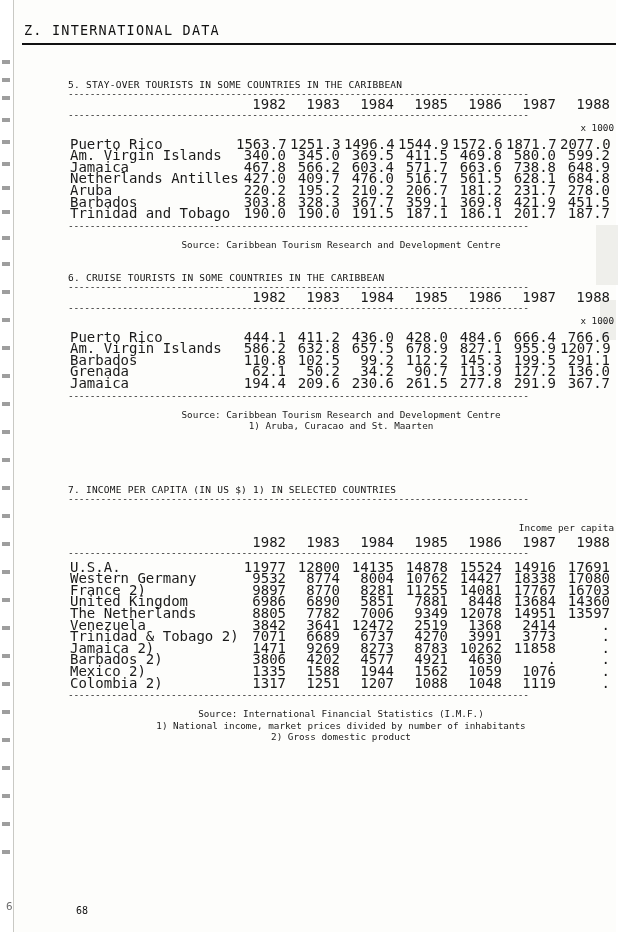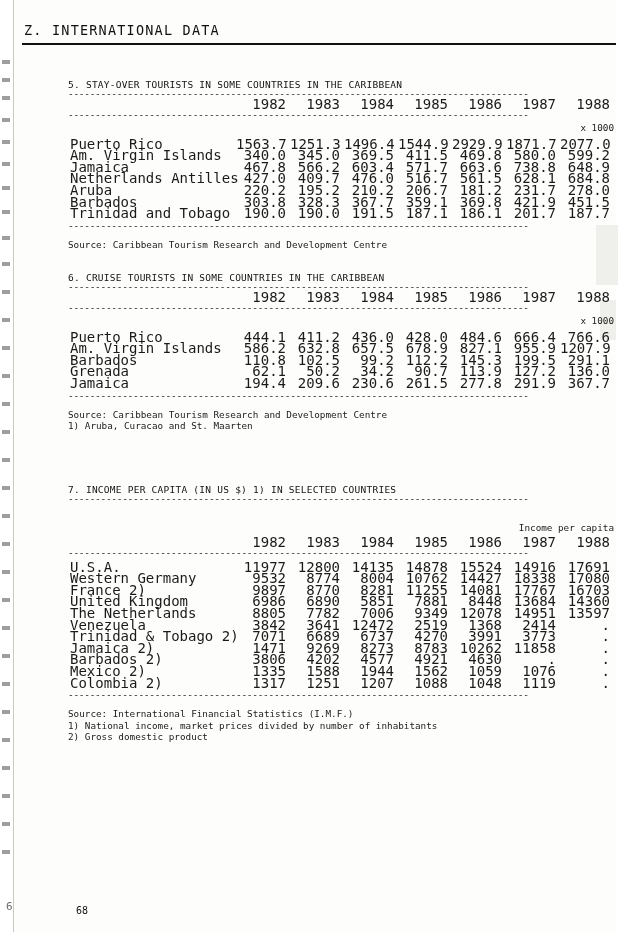--- a/index.html
+++ b/index.html
@@ -112,20 +112,21 @@
   }
   .centerlab {
     text-align: right;
     font-size: 9.3px;
     line-height: 12px;
   }
   .srcblock {
     font-size: 9.3px;
     line-height: 11.6px;
     white-space: pre-line;
+    text-align: center;
   }
   .pagenum {
     position: absolute;
     left: 28px;
     top: 905px;
     font-size: 10px;
     color: #111;
     margin-left: 48px;
   }
   .corner-mark {
@@ -229,21 +230,21 @@
             <col style="width:54px">
             <col style="width:54px">
         </colgroup>
         <tbody>
             <tr>
           <td class="lbl">Puerto Rico</td>
           <td class="num">1563.7</td>
           <td class="num">1251.3</td>
           <td class="num">1496.4</td>
           <td class="num">1544.9</td>
-          <td class="num">2929.9</td>
+          <td class="num">1572.6</td>
           <td class="num">1871.7</td>
           <td class="num">2077.0</td>
         </tr>
         <tr>
           <td class="lbl">Am. Virgin Islands</td>
           <td class="num">340.0</td>
           <td class="num">345.0</td>
           <td class="num">369.5</td>
           <td class="num">411.5</td>
           <td class="num">469.8</td>

